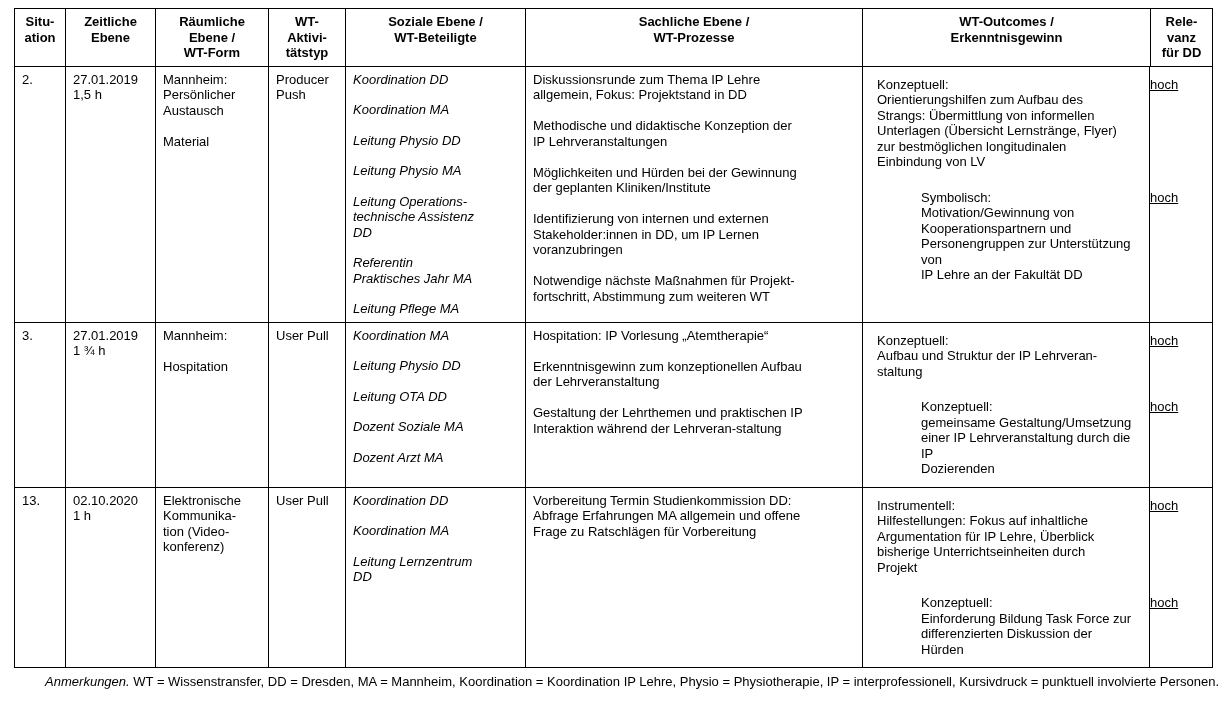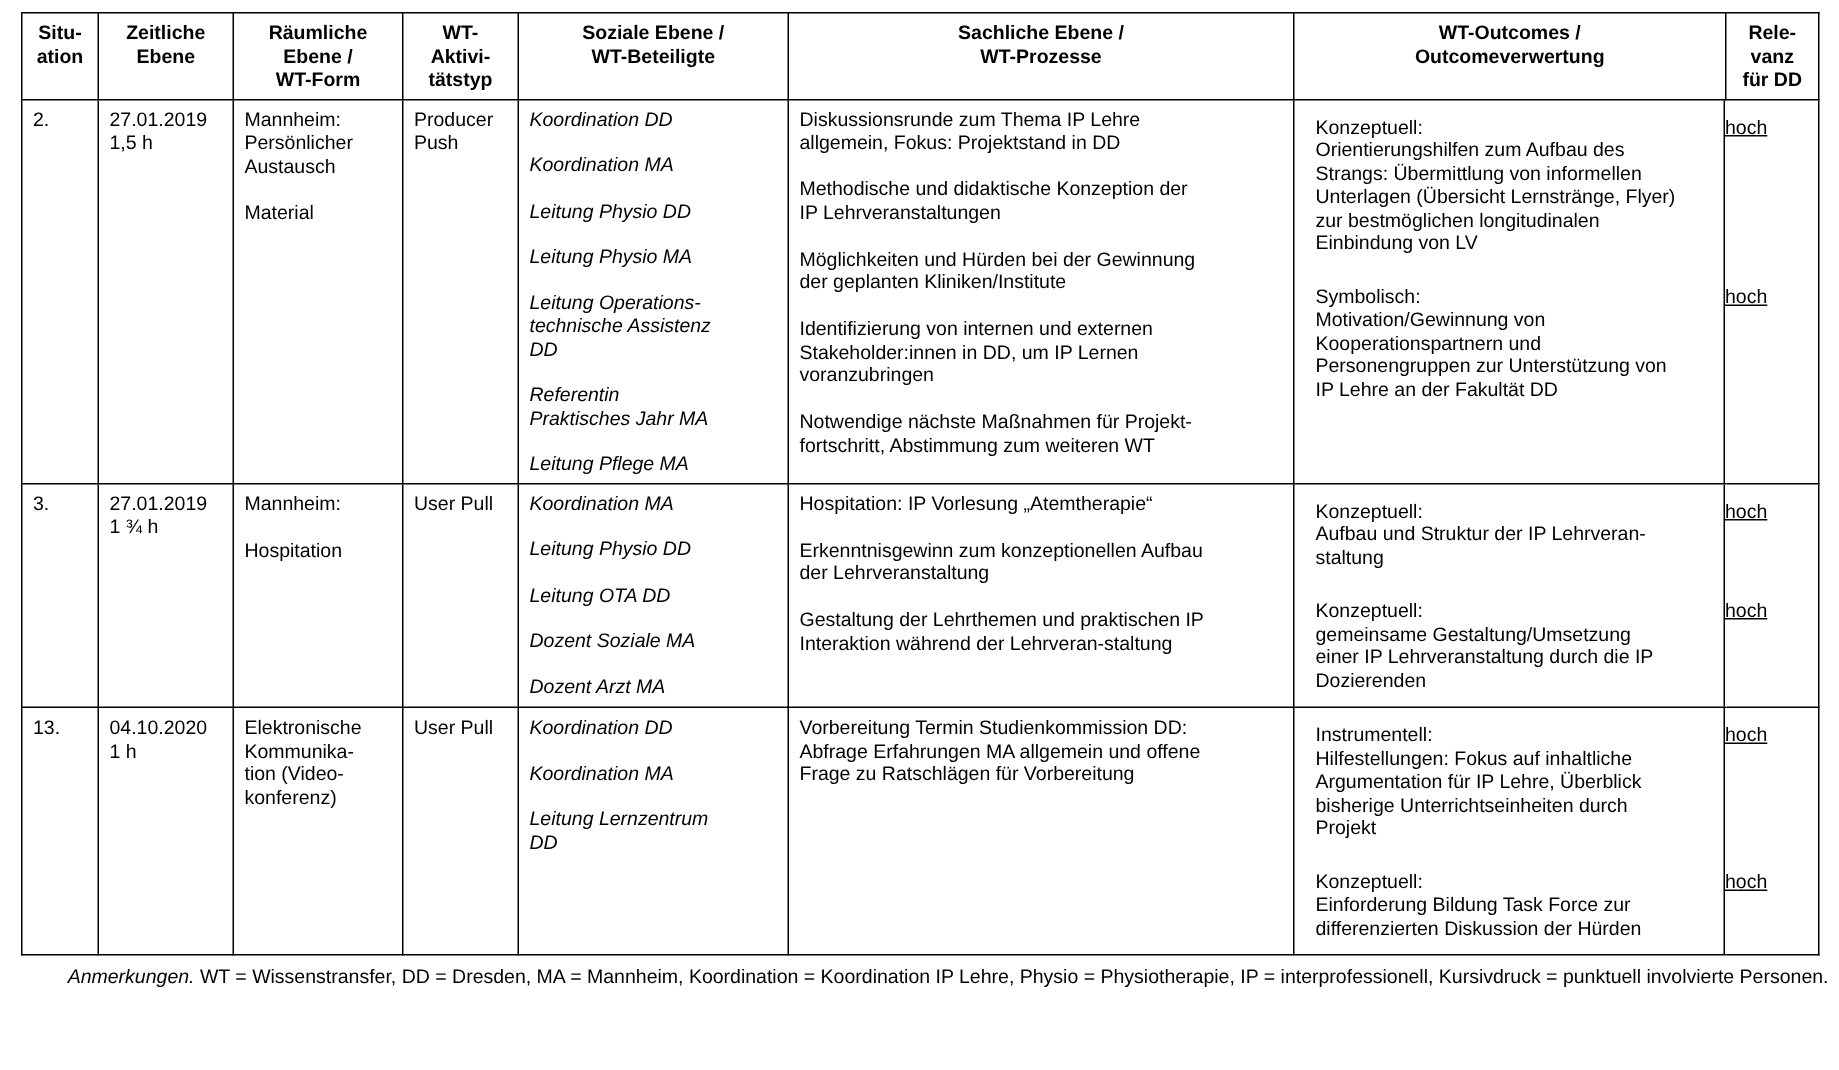--- a/index.html
+++ b/index.html
@@ -58,21 +58,21 @@
   }
   .out-grid {
     display: grid;
     grid-template-columns: 1fr 62px;
     width: 100%;
   }
   .out-block {
     padding: 5px 8px 15px 7px;
     white-space: pre-line;
   }
-  .out-block.last { padding-bottom: 5px; }
+  .out-block.last { padding-bottom: 5px; margin-left: 44px; }
   .rel-block {
     padding: 5px 4px 0 7px;
     white-space: pre-line;
     text-decoration: underline;
   }
   .footnote {
     margin: 6px 0 0 0;
     width: 1212px;
     text-align: right;
   }
@@ -104,21 +104,21 @@
 Ebene /
 WT-Form</th>
         <th>WT-
 Aktivi-
 tätstyp</th>
         <th>Soziale Ebene /
 WT-Beteiligte</th>
         <th>Sachliche Ebene /
 WT-Prozesse</th>
         <th>WT-Outcomes /
-Outcomeverwertung</th>
+Erkenntnisgewinn</th>
         <th>Rele-
 vanz
 für DD</th>
       </tr>
     </thead>
 
     <tbody>
 
       <tr>
         <td class="pre">2.</td>
@@ -211,21 +211,21 @@
 gemeinsame Gestaltung/Umsetzung
 einer IP Lehrveranstaltung durch die IP
 Dozierenden</div>
             <div class="rel-block">hoch</div>
           </div>
         </td>
       </tr>
 
       <tr>
         <td class="pre">13.</td>
-        <td class="pre">04.10.2020
+        <td class="pre">02.10.2020
 1 h</td>
         <td class="pre">Elektronische
 Kommunika-
 tion (Video-
 konferenz)</td>
         <td class="pre">User Pull</td>
         <td>
           <div class="pitem pre">Koordination DD</div>
           <div class="pitem pre">Koordination MA</div>
           <div class="pitem pre italic">Leitung Lernzentrum

